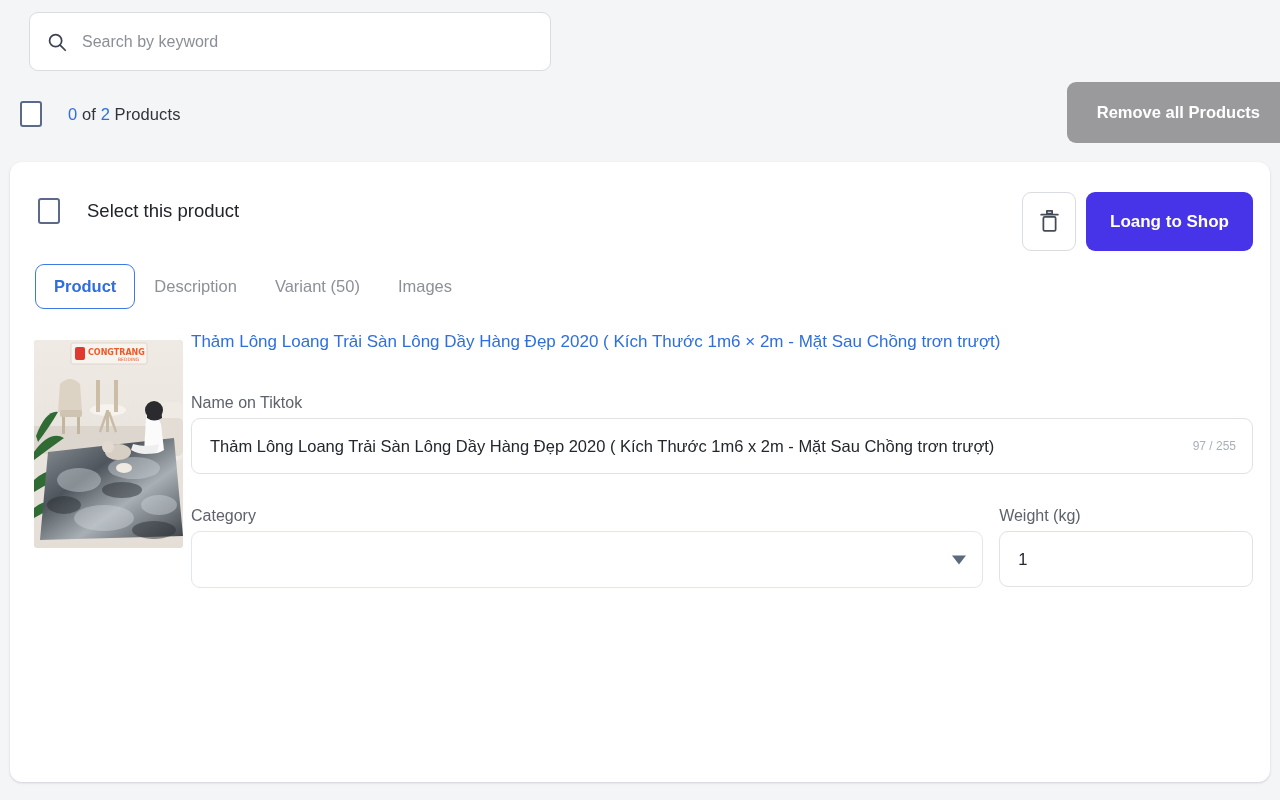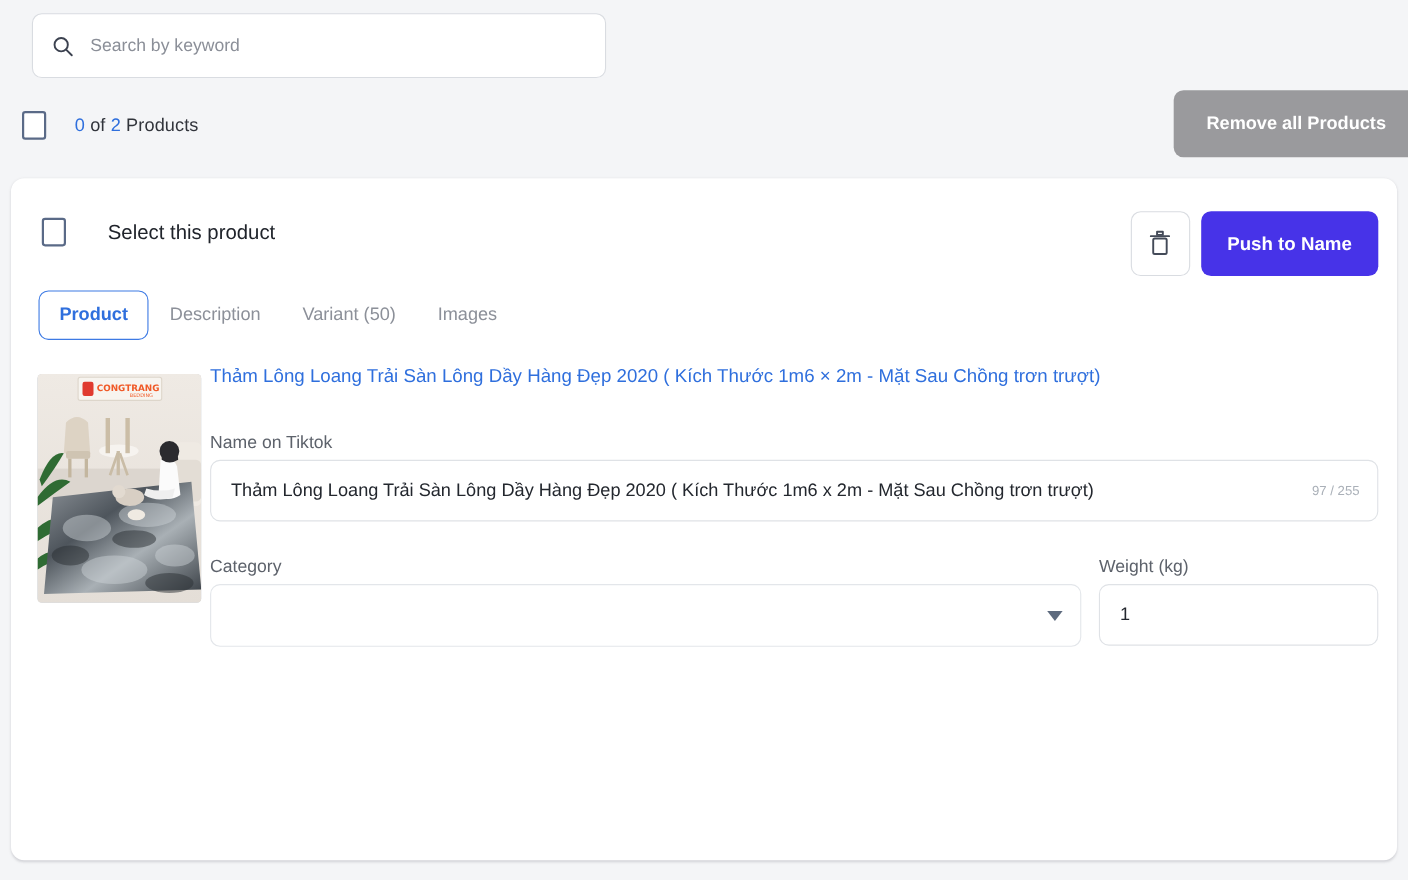--- a/index.html
+++ b/index.html
@@ -78,21 +78,21 @@
     box-shadow: 0 1px 3px rgba(16,24,40,.10), 0 1px 2px rgba(16,24,40,.06);
   }
   .card-head {
     position: relative; height: 100px;
   }
   .select-product {
     position: absolute; left: 28px; top: 36px;
     display: flex; align-items: center;
   }
   .select-product .label {
-    margin-left: 38px;
+    margin-left: 27px;
     font-size: 18.5px;
     color: #20242b;
     white-space: nowrap;
   }
   .head-actions {
     position: absolute; right: 17px; top: 30px;
     display: flex; align-items: center; gap: 10px;
   }
   .icon-btn {
     width: 54px; height: 59px;
@@ -254,21 +254,21 @@
       <div class="head-actions">
         <div class="icon-btn">
           <span class="trash-icon">
             <svg viewBox="0 0 24 28" fill="none" stroke="currentColor" stroke-width="2" stroke-linecap="round" stroke-linejoin="round">
               <line x1="2.5" y1="6.5" x2="21.5" y2="6.5"></line>
               <rect x="9" y="2" width="6" height="3.2"></rect>
               <rect x="5" y="9" width="14" height="16" rx="1.6"></rect>
             </svg>
           </span>
         </div>
-        <button class="push-btn">Push to Name</button>
+        <button class="push-btn">Loang to Shop</button>
       </div>
 
       <div class="tabs">
         <div class="tab active">Product</div>
         <div class="tab">Description</div>
         <div class="tab">Variant (50)</div>
         <div class="tab">Images</div>
       </div>
     </div>
 

